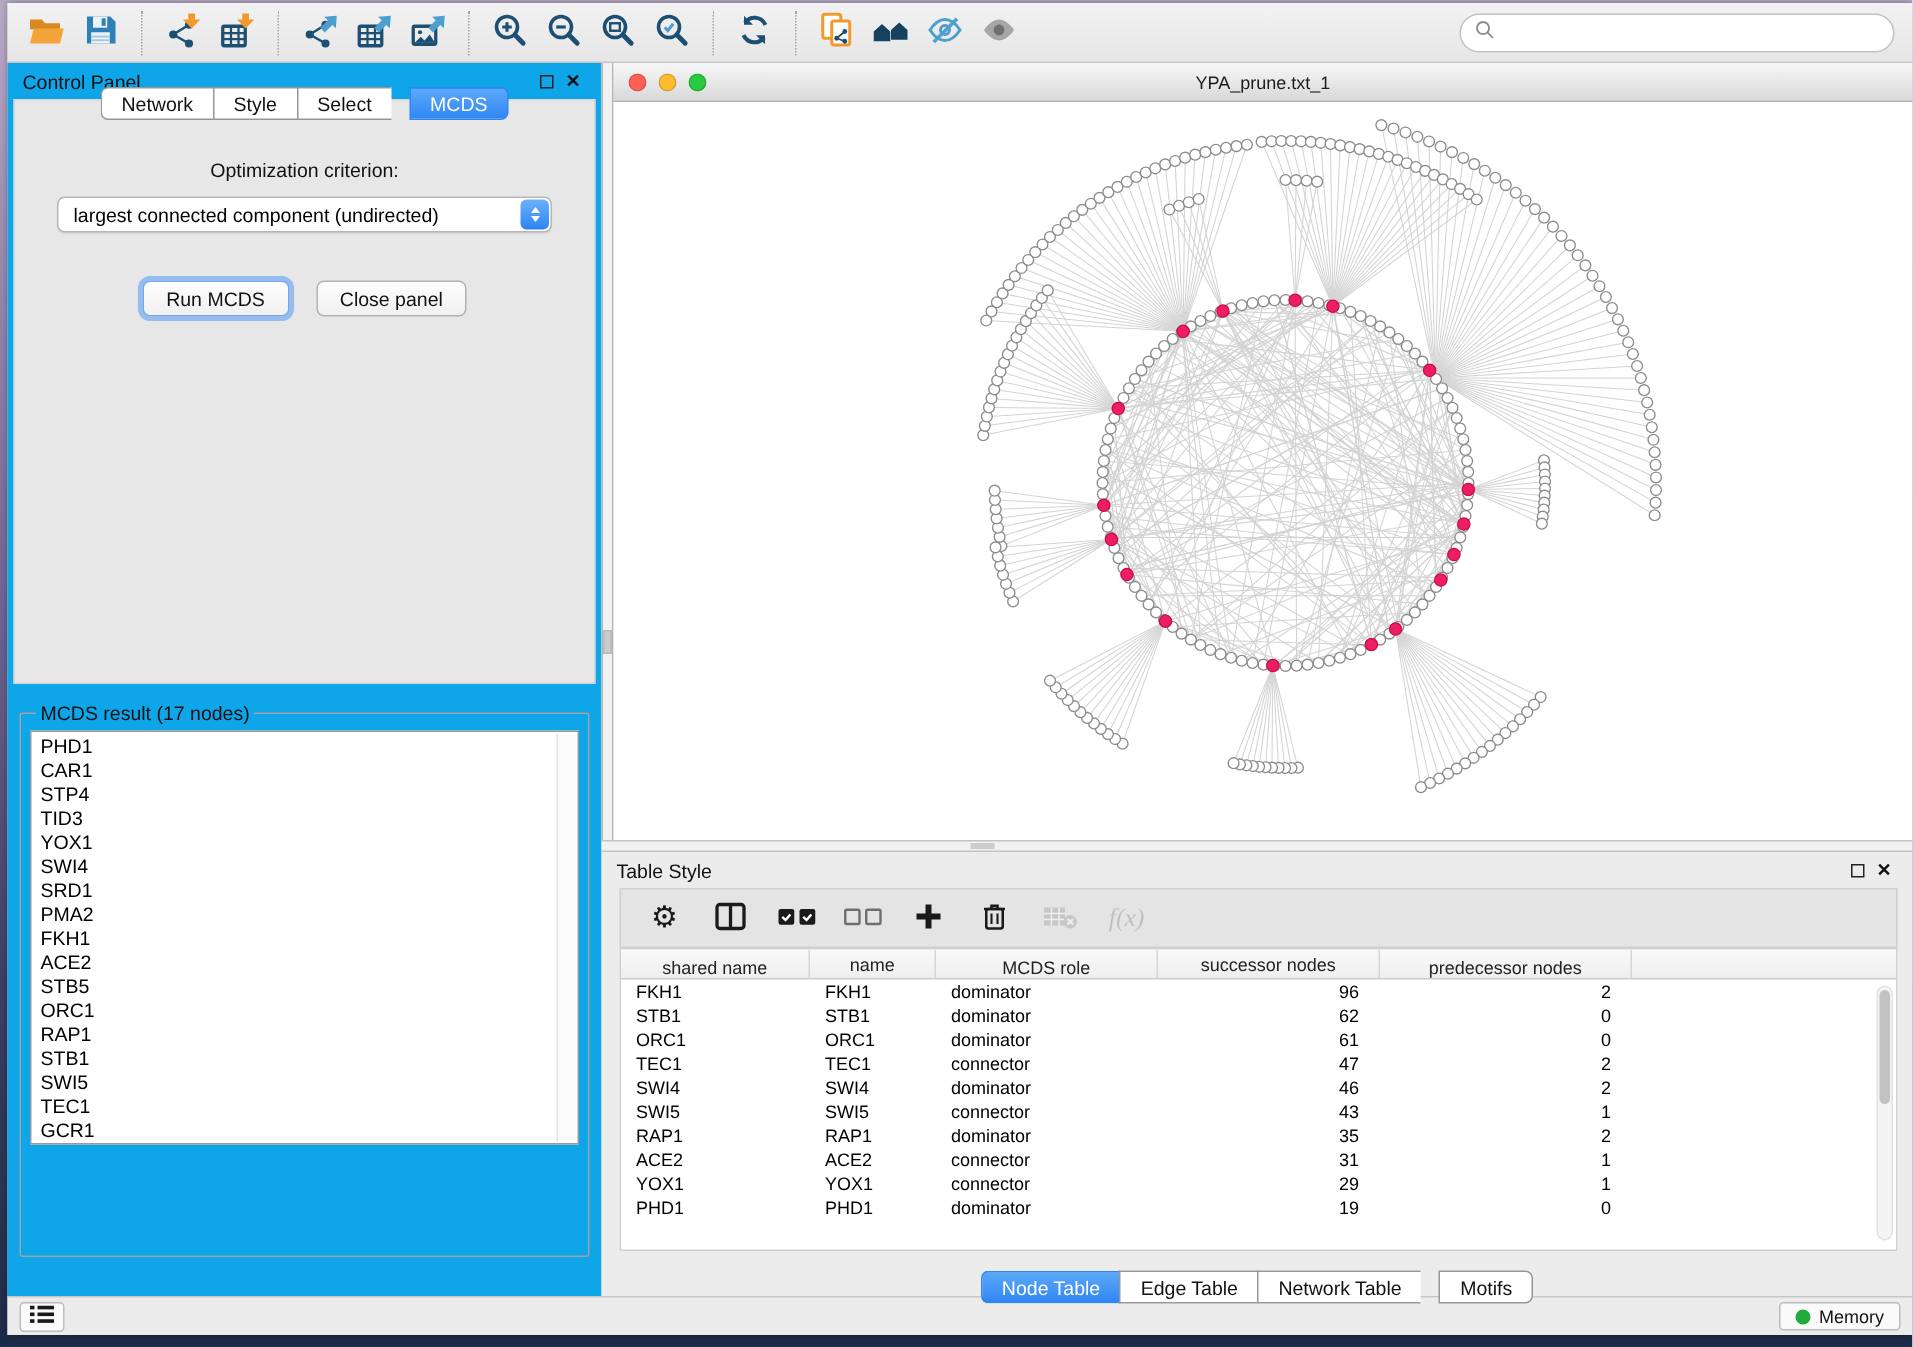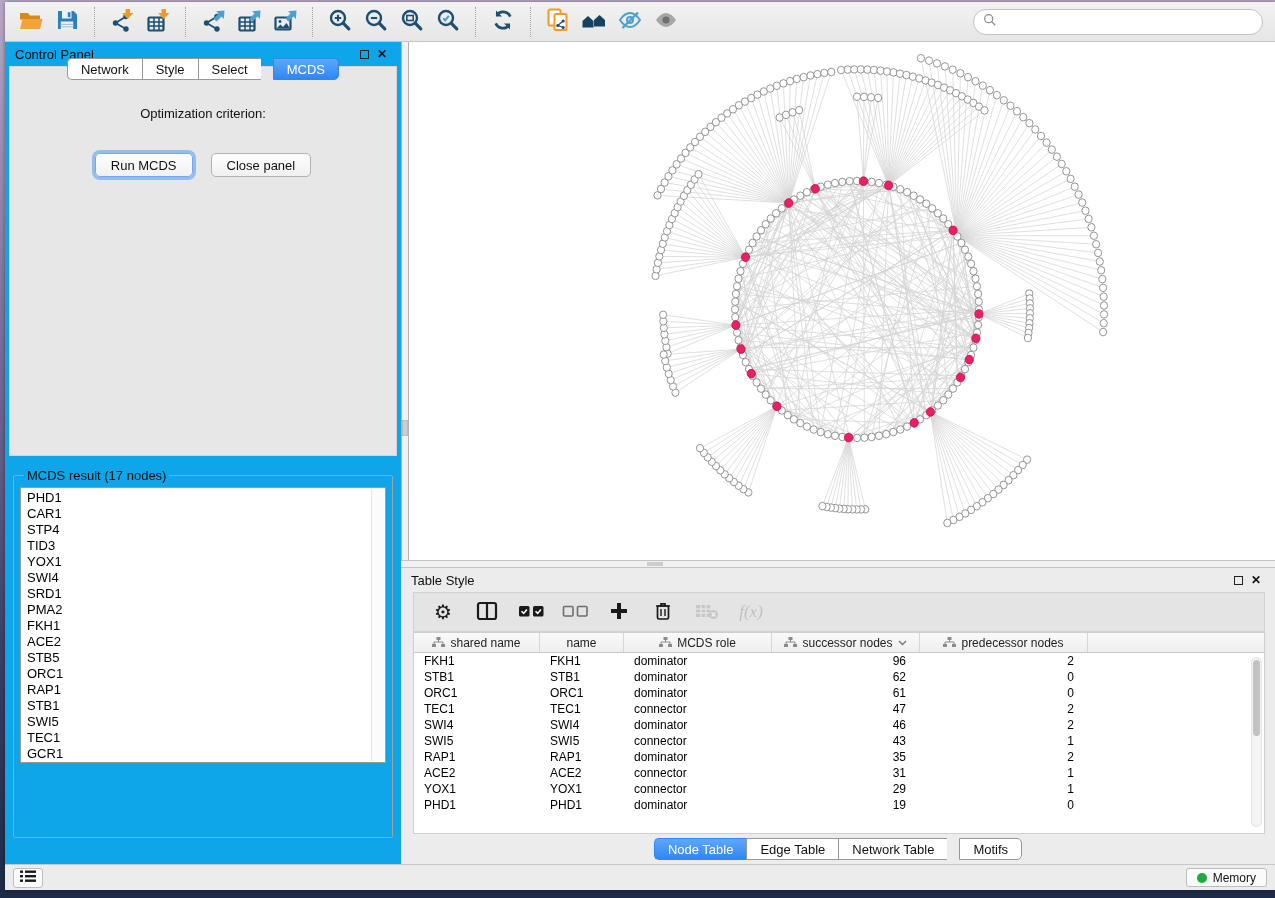--- a/index.html
+++ b/index.html
@@ -91,29 +91,29 @@
     align-items:center; justify-content:center; cursor:pointer; padding:0; }
   .tp-btn.disabled { opacity:.4; cursor:default; }
   .gear { font-size:20px; line-height:1; color:#1a1a1a; }
   .fx { font-family:"Liberation Serif","DejaVu Serif",serif; font-style:italic; font-size:17px; color:#8d8d8d; }
 
   .tp-table { flex:1; margin:0 10px 0 12px; background:#fff; border:1px solid #cfcfcf;
     position:relative; overflow:hidden; }
   .col-header { display:flex; height:20px; background:linear-gradient(#f9f9f9,#efefef);
     border-bottom:1px solid #cbcbcb; }
   .col-cell { display:flex; align-items:center; justify-content:center; gap:5px;
-    border-right:1px solid #d6d6d6; font-size:12px; color:#222; cursor:pointer; }
+    border-right:1px solid #d6d6d6; font-size:12px; color:#222; cursor:pointer;flex-direction:column; }
   .row { display:flex; height:16px; align-items:center; font-size:12px; color:#000; cursor:default; }
   .cell { padding-left:10px; overflow:hidden; white-space:nowrap; }
   .cell.num { text-align:right; padding-right:14px; padding-left:0; }
   .tp-scroll { position:absolute; right:2px; top:24px; bottom:6px; width:11px;
     background:#f4f4f4; border:1px solid #e3e3e3; border-radius:6px; }
   .tp-scroll-thumb { position:absolute; left:1px; top:2px; width:7px; height:76px;
     background:#c2c2c2; border-radius:4px; }
-  .tp-tabs { height:30px; flex:0 0 30px; display:flex; justify-content:center; align-items:center; padding-top:0; }
+  .tp-tabs { height:30px; flex:0 0 30px; display:flex; justify-content:center; align-items:flex-start; padding-top:13px; }
 
   
   .statusbar { height:26px; flex:0 0 26px; background:#ececec; border-top:1px solid #c7c7c7;
     display:flex; align-items:center; padding:0 8px; }
   .sb-btn { width:30px; height:20px; background:#fafafa; border:1px solid #bdbdbd; border-radius:3px;
     display:flex; align-items:center; justify-content:center; cursor:pointer; }
   .memory-btn { margin-left:auto; height:19px; padding:0 10px; background:#fafafa;
     border:1px solid #bdbdbd; border-radius:3px; display:flex; align-items:center; gap:6px;
     font-size:12px; color:#111; cursor:pointer; }
   .mem-dot { width:10px; height:10px; border-radius:50%; }
@@ -279,20 +279,27 @@
         </div>
 
         <div class="cp-section">
           <div class="cp-tabs">
               <button class="seg">Network</button>
               <button class="seg">Style</button>
               <button class="seg">Select</button>
               <button class="seg active">MCDS</button>
             </div>
           <div class="opt-label">Optimization criterion:</div>
+          <div class="select">
+            <span>largest connected component (undirected)</span>
+            <span class="stepper">
+                <span class="arr-up"></span>
+                <span class="arr-dn"></span>
+              </span>
+          </div>
           <div class="cp-buttons">
             <button class="btn focus-ring">Run MCDS</button>
             <button class="btn">Close panel</button>
           </div>
         </div>
 
         <fieldset class="result-group">
           <legend>MCDS result (17 nodes)</legend>
           <div class="result-list">
               <div class="list-item">PHD1</div>
@@ -315,20 +322,28 @@
             </div>
         </fieldset>
       </div>
 
       <div class="right-col">
         <div class="v-divider">
             <span class="v-thumb"></span>
           </div>
 
         <div class="net-frame">
+          <div class="net-titlebar">
+            <div class="traffic">
+              <span class="light" style="background: rgb(255, 97, 89);"></span>
+              <span class="light" style="background: rgb(255, 189, 46);"></span>
+              <span class="light" style="background: rgb(40, 202, 66);"></span>
+            </div>
+            <div class="net-title">YPA_prune.txt_1</div>
+          </div>
           <div class="net-canvas">
             <svg class="net-svg" viewBox="0 0 866 492" preserveAspectRatio="none">
                 <g stroke="#a8a8a8" stroke-width="0.7" opacity="0.5">
                   <line x1="333.9" y1="297.3" x2="544.0" y2="178.8"></line>
                   <line x1="484.3" y1="137.5" x2="347.6" y2="184.7"></line>
                   <line x1="361.7" y1="340.3" x2="328.0" y2="232.0"></line>
                   <line x1="498.1" y1="365.3" x2="347.6" y2="184.7"></line>
                   <line x1="504.7" y1="362.0" x2="384.9" y2="358.4"></line>
                   <line x1="448.0" y1="376.0" x2="569.8" y2="246.6"></line>
                   <line x1="569.8" y1="261.4" x2="440.6" y2="375.8"></line>

